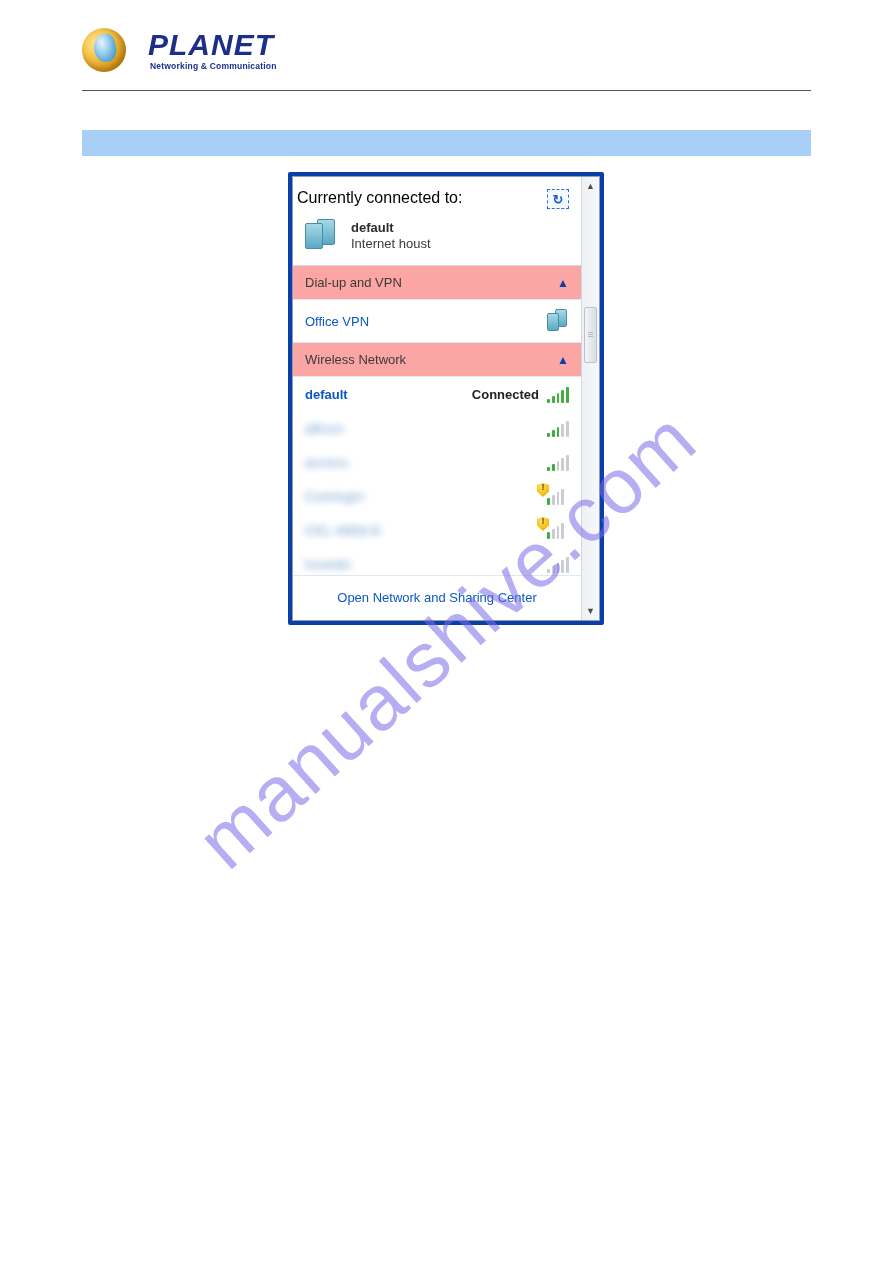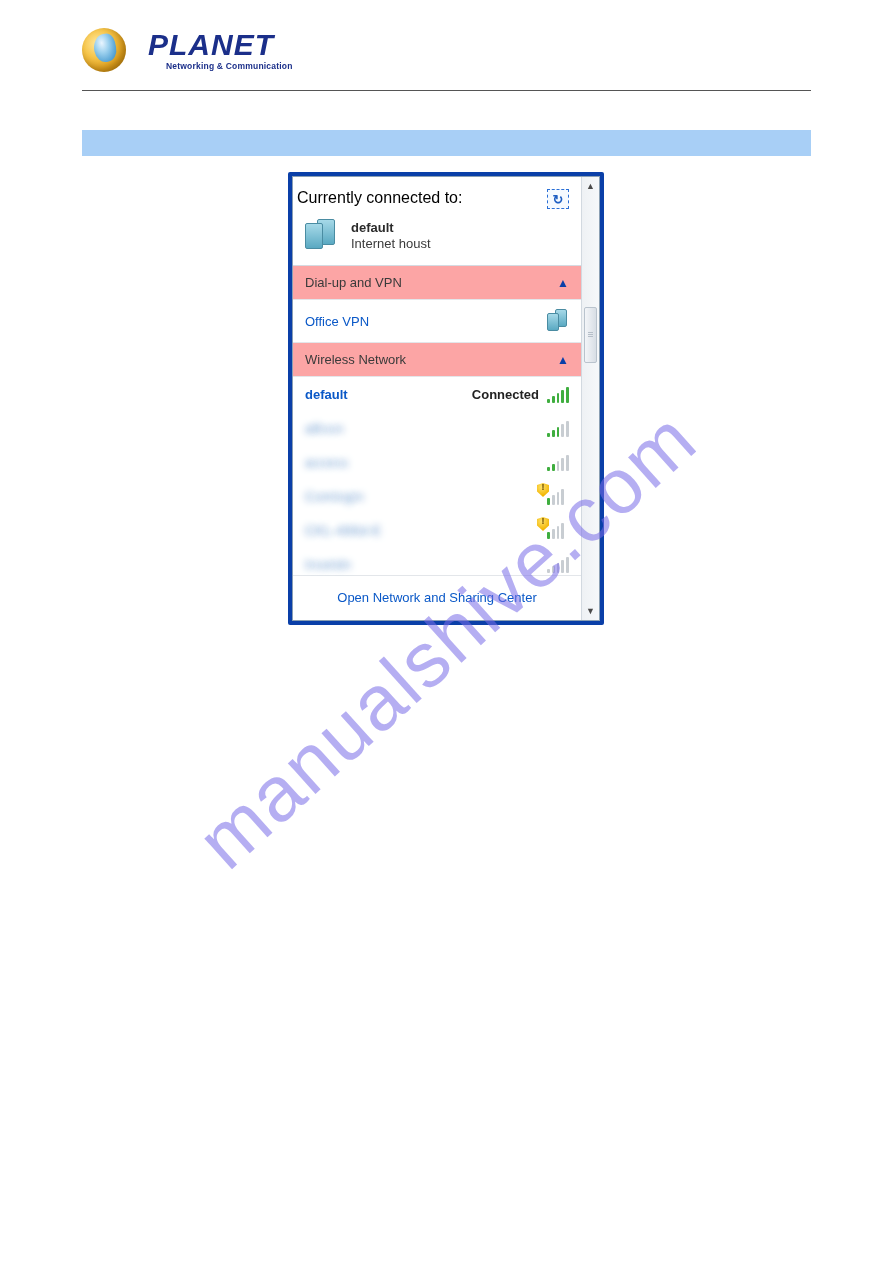--- a/index.html
+++ b/index.html
@@ -43,21 +43,21 @@
     color: #1b2f8a;
     font-style: italic;
     font-family: Arial, sans-serif;
   }
   .logo-sub {
     font-size: 8.5px;
     font-weight: 700;
     color: #1b2f8a;
     letter-spacing: .2px;
     margin-top: 2px;
-    margin-left: 18px;
+    margin-left: 2px;
   }
   .hr {
     position: absolute;
     left: 82px; right: 82px;
     top: 90px;
     border-top: 1px solid #555;
   }
   .bluebar {
     position: absolute;
     left: 82px; right: 82px;

